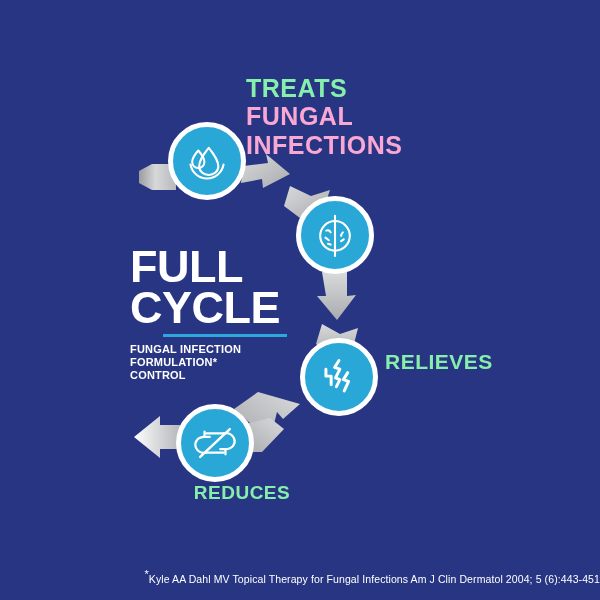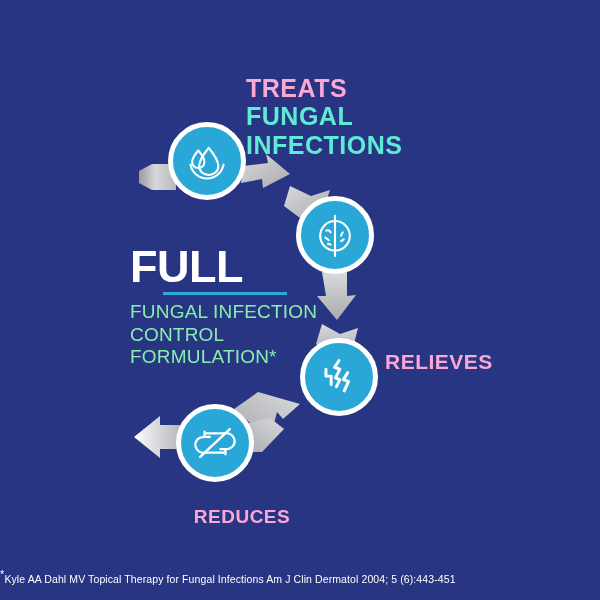--- a/index.html
+++ b/index.html
@@ -48,26 +48,26 @@
   #node-reduces    { left: 176px; top: 404px; }
 
   
   .callout {
     position: absolute;
     z-index: 6;
     line-height: 1.13;
     letter-spacing: 0.5px;
   }
   .callout .lead {
+    color: #86efac;
+    font-weight: bold;
+    display: block;
+  }
+  .callout .rest {
     color: #f9a8d4;
-    font-weight: bold;
-    display: block;
-  }
-  .callout .rest {
-    color: #5eead4;
     font-weight: bold;
     display: block;
   }
 
   #callout-treats {
     left: 246px;
     top: 74px;
     font-size: 25px;
     text-align: left;
   }
@@ -82,21 +82,20 @@
     top: 350px;
     font-size: 21px;
     text-align: right;
   }
   #callout-reduces {
     left: 172px;
     top: 482px;
     font-size: 19px;
     text-align: center;
     width: 140px;
-    margin-top: 24px;
   }
 
   
   #brand {
     position: absolute;
     left: 130px;
     top: 246px;
     width: 190px;
     z-index: 6;
   }
@@ -108,35 +107,35 @@
     letter-spacing: -0.5px;
     display: block;
   }
   #brand .rule {
     width: 124px;
     height: 3px;
     background: #2ba9dc;
     margin: 5px auto 6px auto;
   }
   #brand .subline {
-    color: #86efac;
-    font-weight: normal;
-    font-size: 19px;
+    color: #ffffff;
+    font-weight: bold;
+    font-size: 11px;
     line-height: 1.18;
     letter-spacing: 0.2px;
     display: block;
   }
 
   
   #footnote {
     position: absolute;
     left: 0;
     top: 568px;
     width: 600px;
-    text-align: left;
+    text-align: right;
     color: #ffffff;
     font-size: 10.5px;
     letter-spacing: 0.1px;
     z-index: 6;
   }
   #footnote sup {
     font-size: 11px;
   }
 </style>
 </head>
@@ -261,21 +260,22 @@
   <div id="callout-relieves" class="callout">
     <span class="lead">RELIEVES</span>
   </div>
 
   <div id="callout-reduces" class="callout">
     <span class="lead">REDUCES</span>
   </div>
 
   <div id="brand">
     <span class="bigline">FULL</span>
+    <span class="bigline">CYCLE</span>
     <div class="rule"></div>
     <span class="subline">FUNGAL INFECTION</span>
+    <span class="subline">FORMULATION*</span>
     <span class="subline">CONTROL</span>
-    <span class="subline">FORMULATION*</span>
   </div>
 
   <div id="footnote"><sup>*</sup><span>Kyle AA  Dahl MV  Topical Therapy for Fungal Infections  Am J Clin Dermatol 2004; 5 (6):443-451</span></div>
 
 </div>
 
 </body></html>

